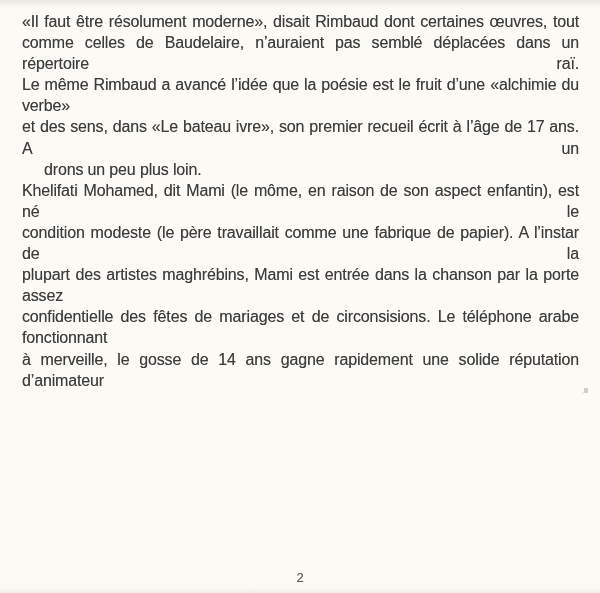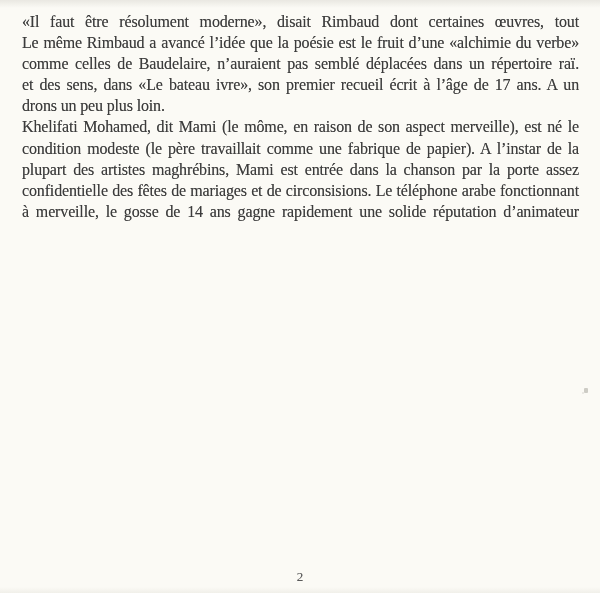--- a/index.html
+++ b/index.html
@@ -7,21 +7,21 @@
     padding: 0;
     background: #e8e8e4;
   }
   .page {
     position: relative;
     width: 600px;
     height: 593px;
     margin: 0 auto;
     background: #fbfaf5;
     overflow: hidden;
-    font-family: Liberation Serif, serif;
+    font-family: Liberation Sans, sans-serif;
   }
   
   .page::before {
     content: "";
     position: absolute;
     left: 0; top: 0; right: 0; height: 8px;
     background: linear-gradient(to bottom, rgba(200,198,190,0.35), rgba(200,198,190,0));
     pointer-events: none;
   }
   .page::after {
@@ -43,20 +43,21 @@
     line-height: 21.1px;
     letter-spacing: -0.15px;
     text-align: justify;
     text-align-last: justify;
     -moz-text-align-last: justify;
     white-space: normal;
     text-shadow: 0 0 0.5px rgba(60,60,60,0.55);
   }
   .line.para-end {
     text-align-last: left;
+    margin-left: 22px;
     -moz-text-align-last: left;
   }
   .page-number {
     position: absolute;
     left: 0;
     right: 0;
     bottom: 8px;
     text-align: center;
     font-size: 13px;
     color: #5a5a5a;
@@ -70,25 +71,25 @@
   }
   .speck-1 { right: 12px; top: 388px; width: 4px; height: 5px; }
   .speck-2 { right: 16px; top: 392px; width: 2px; height: 2px; opacity: 0.5; }
 </style>
 </head>
 <body>
 
 <div class="page">
   <div class="text-block">
       <div class="line">«Il faut être résolument moderne», disait Rimbaud dont certaines œuvres, tout</div>
+      <div class="line">comme celles de Baudelaire, n’auraient pas semblé déplacées dans un répertoire raï.</div>
       <div class="line">Le même Rimbaud a avancé l’idée que la poésie est le fruit d’une «alchimie du verbe»</div>
-      <div class="line">comme celles de Baudelaire, n’auraient pas semblé déplacées dans un répertoire raï.</div>
       <div class="line">et des sens, dans «Le bateau ivre», son premier recueil écrit à l’âge de 17 ans. A un</div>
       <div class="line para-end">drons un peu plus loin.</div>
-      <div class="line">Khelifati Mohamed, dit Mami (le môme, en raison de son aspect merveille), est né le</div>
+      <div class="line">Khelifati Mohamed, dit Mami (le môme, en raison de son aspect enfantin), est né le</div>
       <div class="line">condition modeste (le père travaillait comme une fabrique de papier). A l’instar de la</div>
       <div class="line">plupart des artistes maghrébins, Mami est entrée dans la chanson par la porte assez</div>
       <div class="line">confidentielle des fêtes de mariages et de circonsisions. Le téléphone arabe fonctionnant</div>
       <div class="line">à merveille, le gosse de 14 ans gagne rapidement une solide réputation d’animateur</div>
     </div>
   <div class="scan-speck speck-1"></div>
   <div class="scan-speck speck-2"></div>
   <div class="page-number">2</div>
 </div>
 

